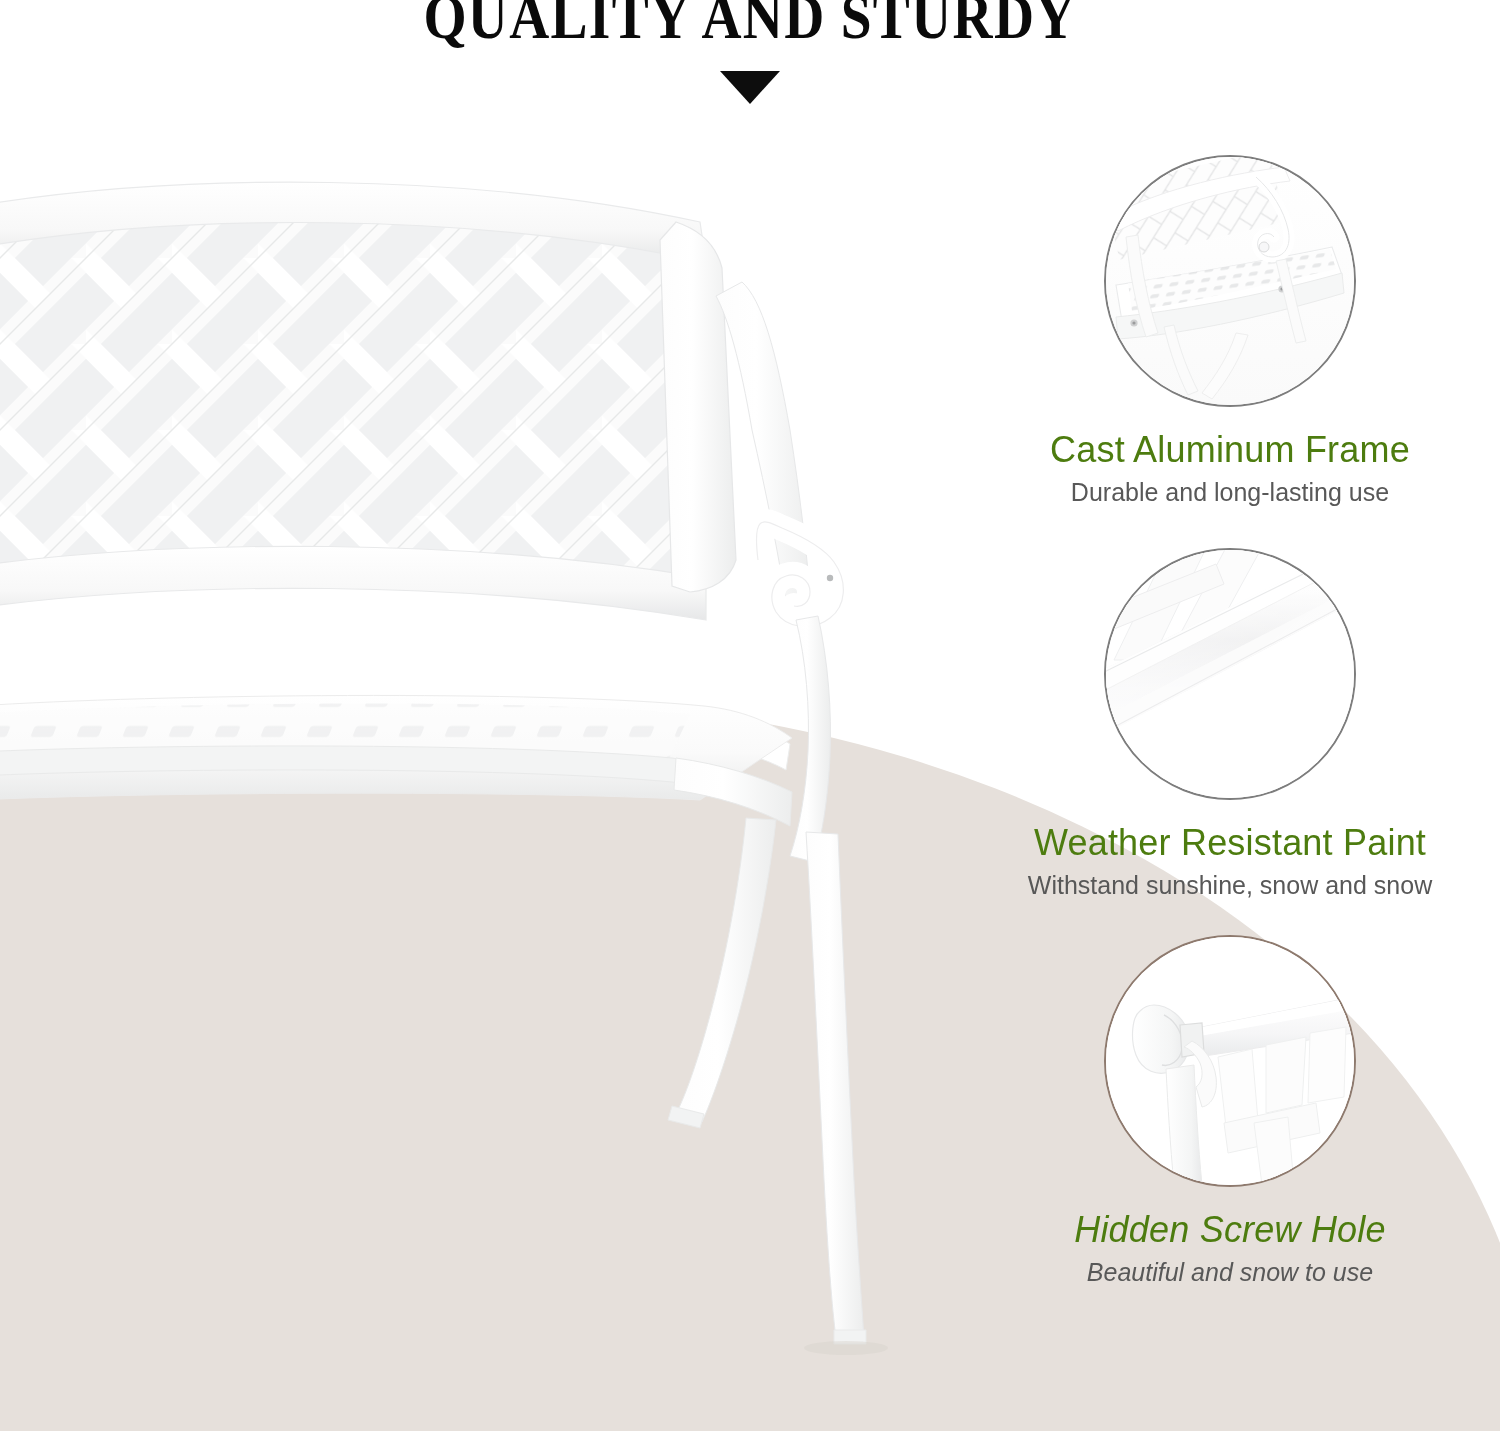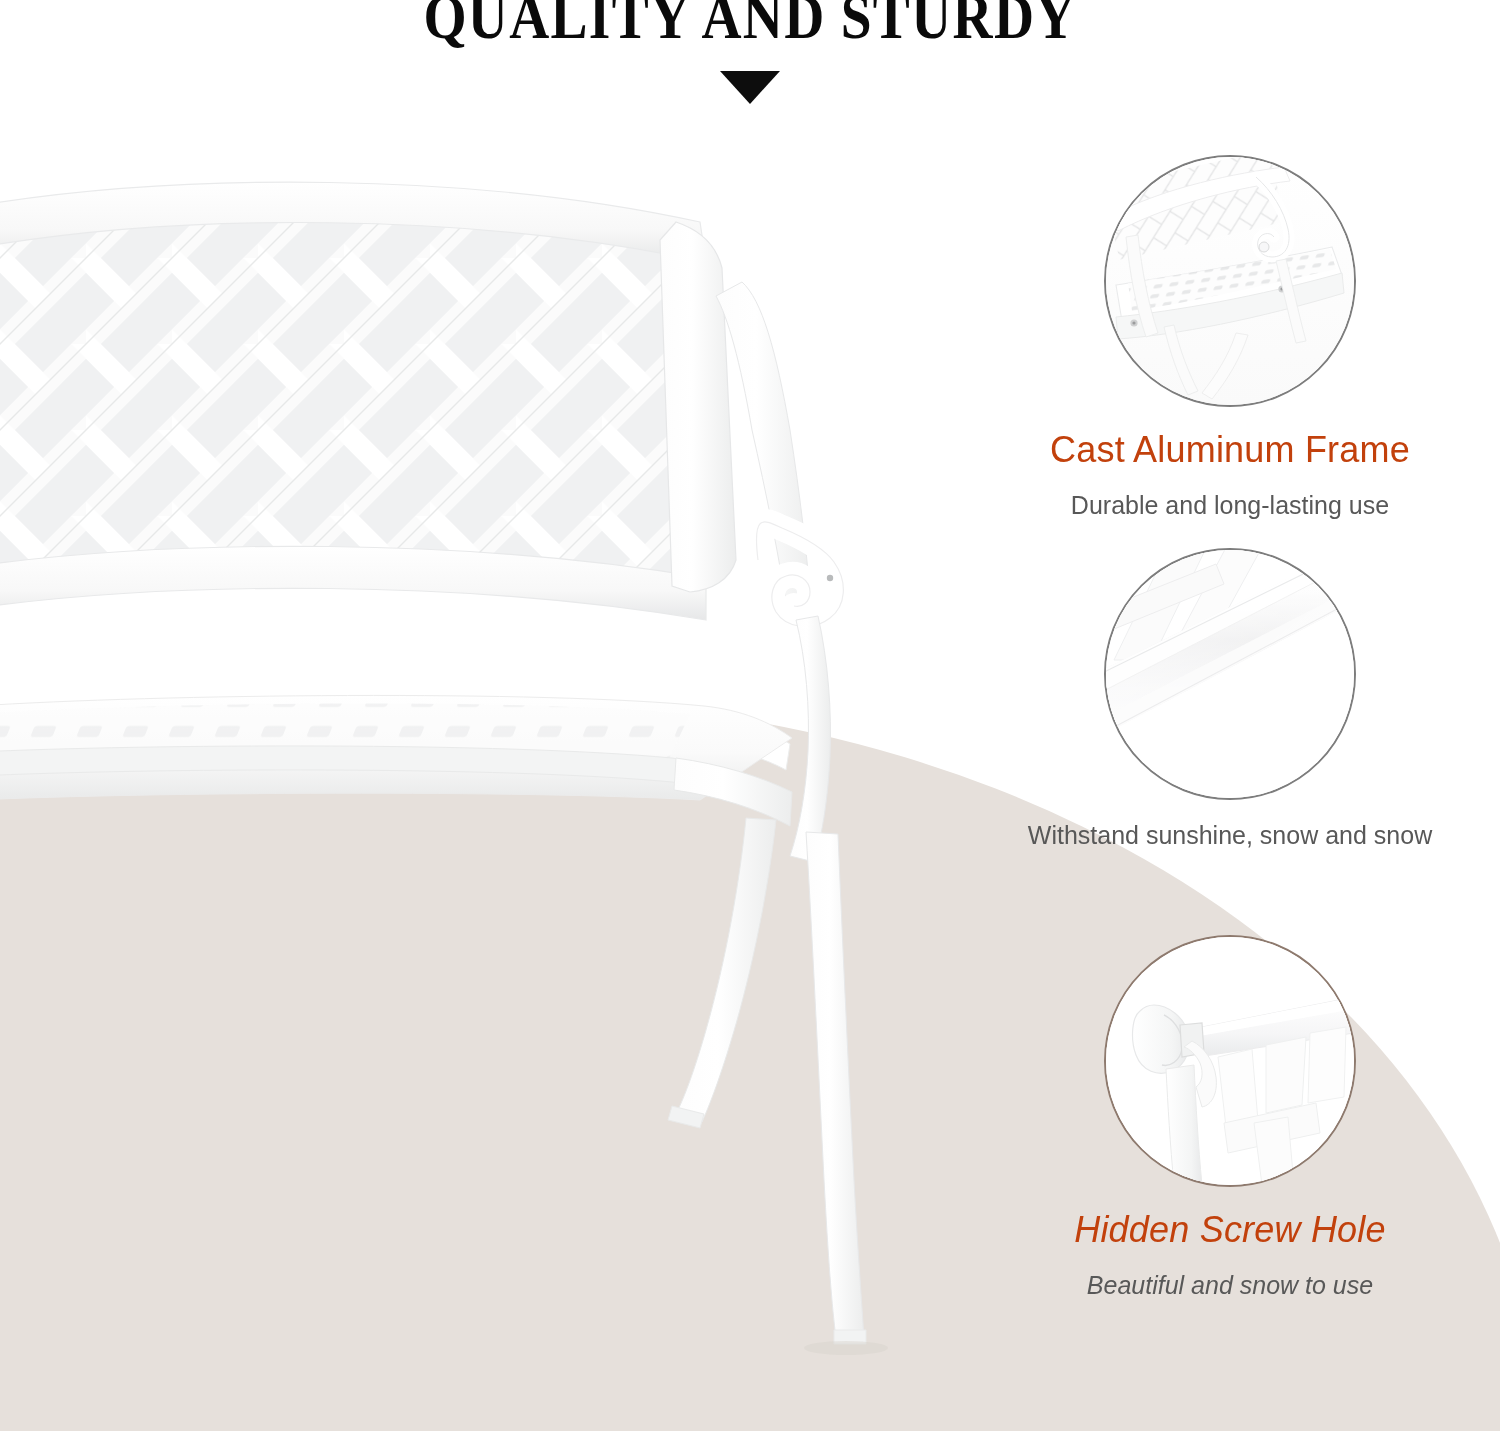--- a/index.html
+++ b/index.html
@@ -99,27 +99,27 @@
     background: #ffffff;
     box-sizing: border-box;
   }
   .feature-thumb.ring-grey { border: 2px solid #7d7d7d; }
   .feature-thumb.ring-brown { border: 2px solid #8e7a6e; }
   .feature-thumb svg { display: block; }
 
   .feature-title {
     margin-top: 22px;
     font-size: 36px;
-    color: #c2410c;
+    color: #4d7c0f;
     font-weight: normal;
     line-height: 1.15;
     letter-spacing: 0.2px;
   }
   .feature-sub {
-    margin-top: 20px;
+    margin-top: 7px;
     font-size: 25px;
     color: #585858;
     font-weight: normal;
     line-height: 1.2;
   }
 </style>
 </head>
 <body>
 
 <div class="page">
@@ -304,20 +304,21 @@
           <path d="M -20 128 L 248 -4 L 248 52 L -20 194 Z" fill="url(#f2rail)"></path>
           <path d="M -20 128 L 248 -4 L 248 12 L -20 150 Z" fill="#ffffff" opacity="0.9"></path>
           <path d="M -20 176 L 248 38 L 248 52 L -20 194 Z" fill="#fbfbfb" opacity="0.9"></path>
           <path d="M -20 128 L 248 -4 L 248 52 L -20 194 Z" fill="url(#f2gloss)"></path>
 
           <line x1="-20" y1="131" x2="248" y2="-1" stroke="#e9eaeb" stroke-width="1.1"></line>
           <line x1="-20" y1="192" x2="248" y2="50" stroke="#ececed" stroke-width="1.1"></line>
           <line x1="-20" y1="150" x2="248" y2="12" stroke="#f0f1f1" stroke-width="0.9"></line>
         </svg>
       </div>
+      <div class="feature-title">Weather Resistant Paint</div>
       <div class="feature-sub">Withstand sunshine, snow and snow</div>
     </div>
 
     <div class="feature feature-3">
       <div class="feature-thumb ring-brown">
         <svg width="248" height="248" viewBox="0 0 248 248" xmlns="http://www.w3.org/2000/svg">
           <defs>
             <linearGradient id="f3a" x1="0" y1="0" x2="0" y2="1">
               <stop offset="0%" stop-color="#ffffff"></stop>
               <stop offset="60%" stop-color="#f6f6f7"></stop>

